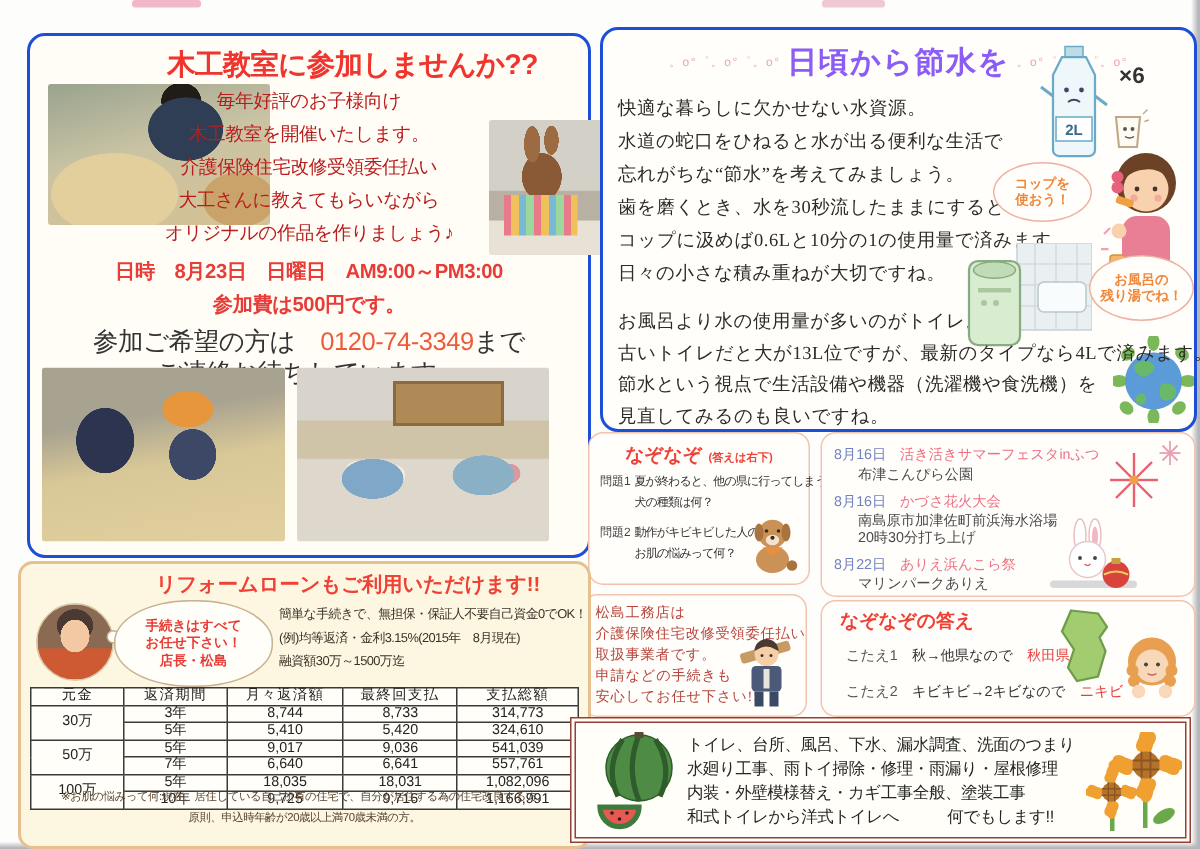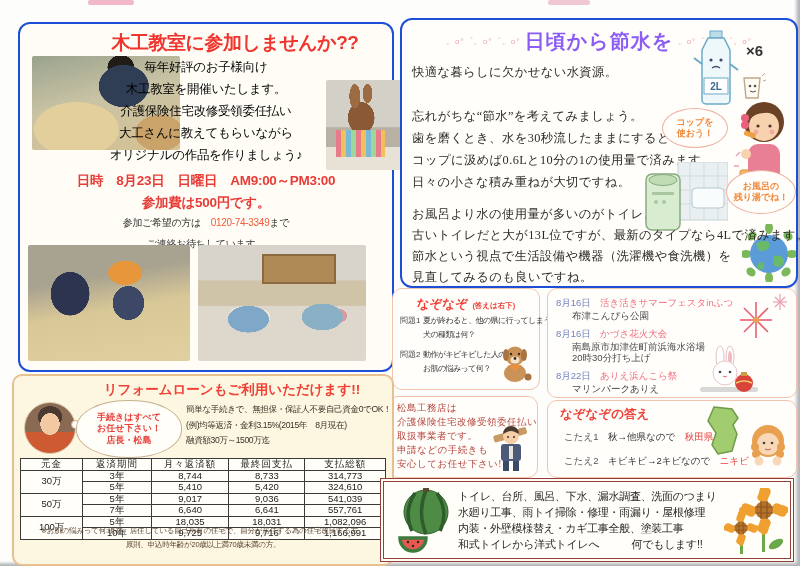--- a/index.html
+++ b/index.html
@@ -4,23 +4,23 @@
 <style>
   html,body{margin:0;padding:0;background:#e8e8e8;}
   #page{position:relative;width:800px;height:566px;background:#fdfdfb;overflow:hidden;
         font-family:"Liberation Sans","DejaVu Sans",sans-serif;}
   .abs{position:absolute;}
   .box{position:absolute;border-radius:12px;background:#fffdf6;border:2px solid #1d4ed8;}
   .photo{position:absolute;border-radius:2px;overflow:hidden;}
   
   #wood-title{width:100%;text-align:center;padding-left:58px;box-sizing:border-box;
     font-size:19px;font-weight:bold;color:#f0342e;letter-spacing:-0.5px;}
-  .wood-line{width:100%;text-align:center;font-size:12.5px;color:#000000;letter-spacing:-0.3px;}
+  .wood-line{width:100%;text-align:center;font-size:12.5px;color:#b91c1c;letter-spacing:-0.3px;}
   .wood-red{color:#e83c38;font-size:13.5px;font-weight:bold;}
-  .wood-black{color:#333;font-size:10px;}
+  .wood-black{color:#333;font-size:17px;}
   .phone-red{color:#ef5a3a;}
   #ph1{left:12px;top:32px;width:148px;height:94px;background:
       radial-gradient(45px 38px at 62% 32%,#2f3e55 0 55%,transparent 56%),
       radial-gradient(22px 20px at 60% 12%,#221c18 0 60%,transparent 61%),
       radial-gradient(70px 45px at 30% 78%,#e3cf9b 0 60%,transparent 61%),
       radial-gradient(40px 30px at 86% 82%,#caa36a 0 60%,transparent 61%),
       linear-gradient(165deg,#9aa38e 0%,#c9c3a4 45%,#d6c193 100%);}
   #ph2{left:306px;top:56px;width:80px;height:90px;background:
       radial-gradient(9px 20px at 36% 18%,#9c6b42 0 60%,transparent 61%),
       radial-gradient(8px 16px at 52% 15%,#9c6b42 0 60%,transparent 61%),
@@ -130,20 +130,21 @@
       </div>
   </div>
 
   <div class="box" style="left:400px;top:18px;width:394px;height:266px;background:#fffefa;">
     <div id="water-title-row" class="abs">
       <span class="deco">。o°゜。o°゜。o°</span>
       <span id="water-title">日頃から節水を</span>
       <span class="deco">。o°゜。o°゜。o°</span>
     </div>
     <div class="water-line abs" style="top:44px;">快適な暮らしに欠かせない水資源。</div>
+    <div class="water-line abs" style="top:66px;">水道の蛇口をひねると水が出る便利な生活で</div>
     <div class="water-line abs" style="top:88px;">忘れがちな“節水”を考えてみましょう。</div>
     <div class="water-line abs" style="top:110px;">歯を磨くとき、水を30秒流したままにすると6L</div>
     <div class="water-line abs" style="top:132px;">コップに汲めば0.6Lと10分の1の使用量で済みます。</div>
     <div class="water-line abs" style="top:154px;">日々の小さな積み重ねが大切ですね。</div>
     <div class="water-line abs" style="top:186px;">お風呂より水の使用量が多いのがトイレ。</div>
     <div class="water-line abs" style="top:207px;z-index:2;">古いトイレだと大が13L位ですが、最新のタイプなら4Lで済みます。</div>
     <div class="water-line abs" style="top:228px;z-index:2;">節水という視点で生活設備や機器（洗濯機や食洗機）を</div>
     <div class="water-line abs" style="top:249px;z-index:2;">見直してみるのも良いですね。</div>
 
     <svg class="abs" style="left:288px;top:10px;" width="52" height="76" viewBox="0 0 52 76">

